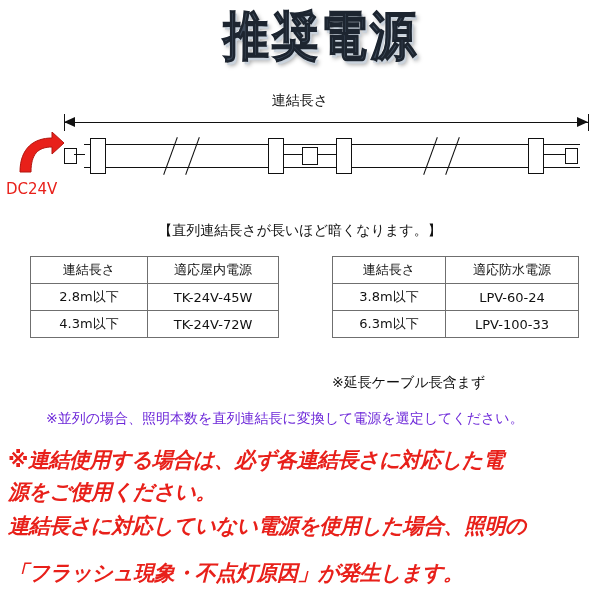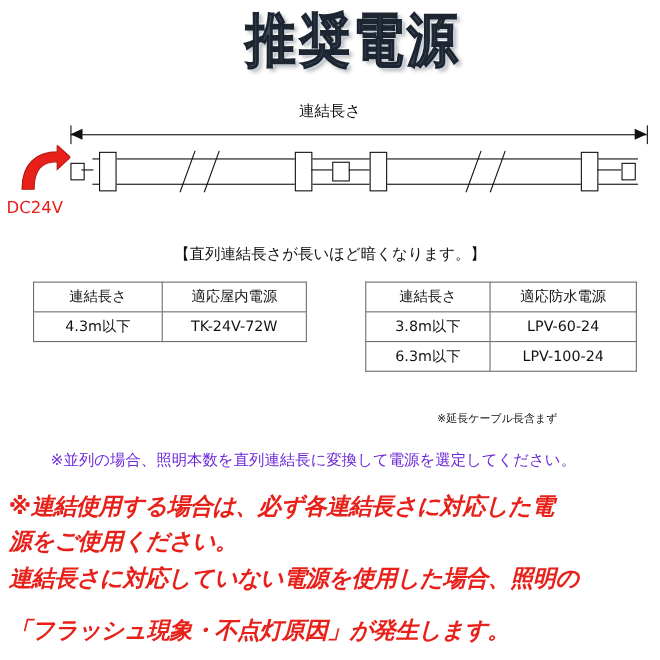--- a/index.html
+++ b/index.html
@@ -184,22 +184,22 @@
 
   #tbl-water { top: 256px; left: 332px; }
   #tbl-water td:first-child { width: 100px; }
   #tbl-water td:last-child  { width: 120px; }
 
   .tbl-note {
     position: absolute;
     top: 374px;
     left: 332px;
     width: 240px;
-    text-align: center;
-    font-size: 10px;
+    text-align: left;
+    font-size: 14px;
     font-family: "DejaVu Sans", sans-serif;
   }
 
   
   .warn-plain {
     position: absolute;
     top: 410px;
     left: 14px;
     font-size: 14px;
     font-family: "DejaVu Sans", sans-serif;
@@ -270,39 +270,43 @@
 
 <div class="note-center">【直列連結長さが長いほど暗くなります。】</div>
 
 <table class="tbl" id="tbl-indoor">
   <tbody>
     <tr>
       <td>連結長さ</td>
       <td>適応屋内電源</td>
     </tr>
     <tr>
+      <td>2.8m以下</td>
+      <td>TK-24V-45W</td>
+    </tr>
+    <tr>
       <td>4.3m以下</td>
       <td>TK-24V-72W</td>
     </tr>
   </tbody>
 </table>
 
 <table class="tbl" id="tbl-water">
   <tbody>
     <tr>
       <td>連結長さ</td>
       <td>適応防水電源</td>
     </tr>
     <tr>
       <td>3.8m以下</td>
       <td>LPV-60-24</td>
     </tr>
     <tr>
       <td>6.3m以下</td>
-      <td>LPV-100-24</td>
+      <td>LPV-100-33</td>
     </tr>
   </tbody>
 </table>
 
 <div class="tbl-note">※延長ケーブル長含まず</div>
 
 <div class="warn-plain">※並列の場合、照明本数を直列連結長に変換して電源を選定してください。</div>
 
 <div class="warn-red r1">※連結使用する場合は、必ず各連結長さに対応した電</div>
 <div class="warn-red r2">源をご使用ください。</div>

